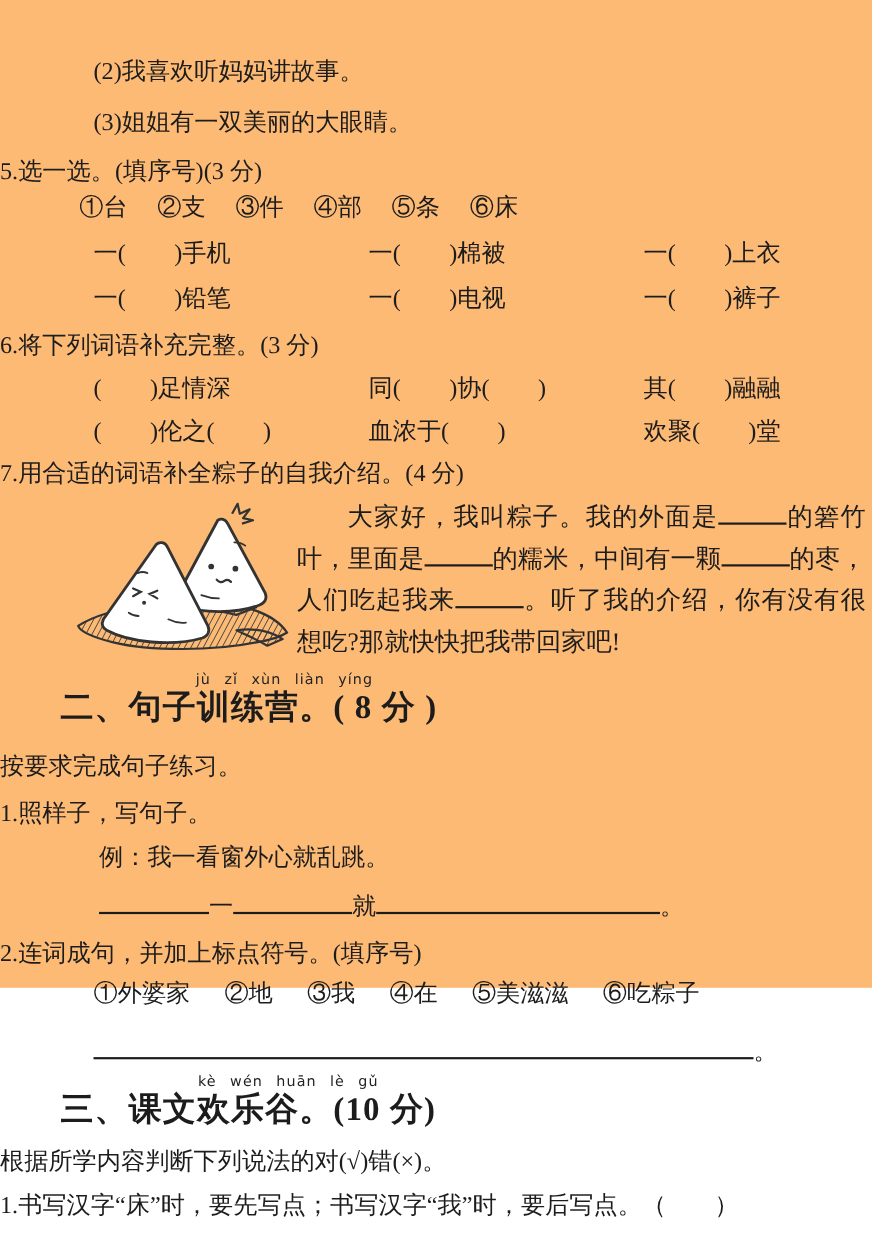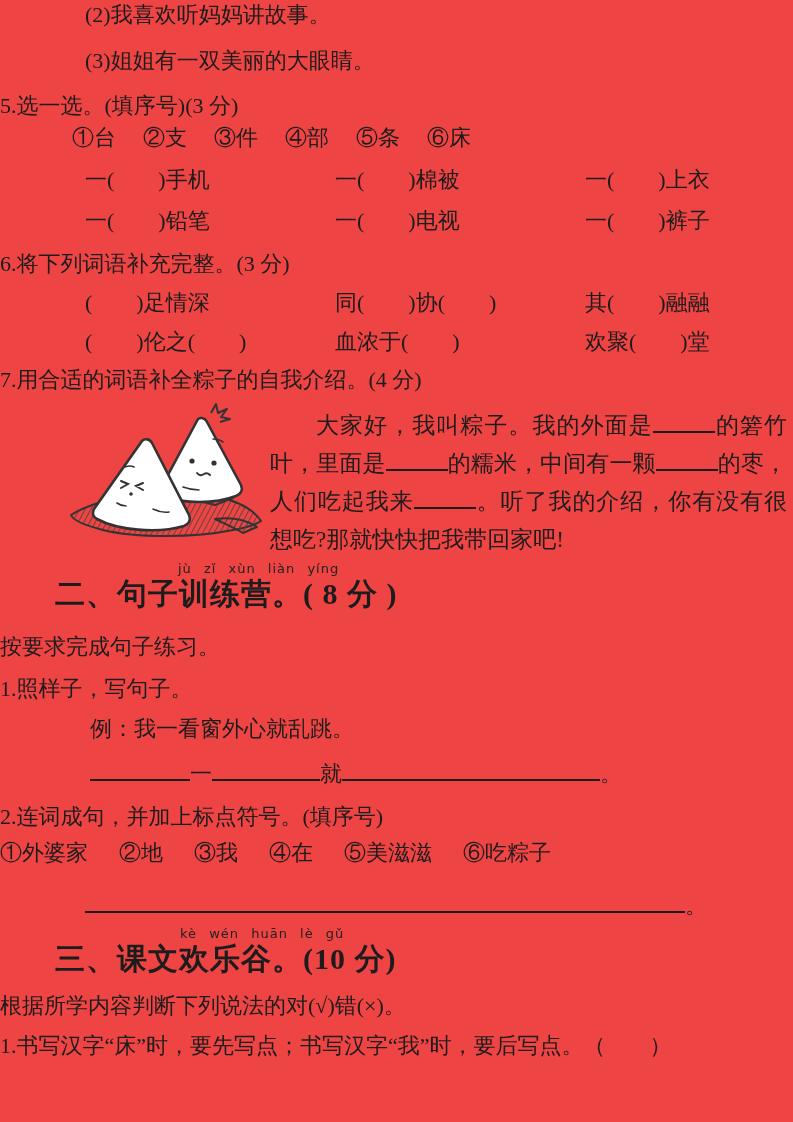--- a/index.html
+++ b/index.html
@@ -2,34 +2,34 @@
 <html><head>
 <meta charset="utf-8">
 <style>
   * { margin:0; padding:0; box-sizing:border-box; }
   html,body { width:793px; background:#ffffff; }
   body {
     width:793px; height:1122px; overflow:hidden;
     color:#1c1c1c;
     font-family:"Liberation Serif","DejaVu Serif",serif;
   }
-  .page { position:relative; width:793px; height:1122px; background:#ef4444; }
+  .page { position:relative; width:793px; height:898px; padding-top:50px; background:#fdba74; }
 
   .line { font-size:22px; line-height:30px; white-space:nowrap; }
   .ind-sub   { margin-left:85px; }   
   .ind-num   { }   
   .ind-sec   { margin-left:55px; }   
   .ind-ex    { margin-left:90px; }   
 
   .grid3 { display:grid; grid-template-columns:230px 230px 1fr; margin-left:85px;gap:20px; }
 
   .opts span { display:inline-block; }
   .q5opts { margin-left:72px;font-family:Liberation Mono, monospace; }
   .q5opts span { margin-right:27px; }
-  .q2opts { }
+  .q2opts { margin-left:85px; }
   .q2opts span { margin-right:31px; }
 
   .blank {
     display:inline-block; height:1.05em;
     border-bottom:2px solid #1c1c1c; vertical-align:baseline;
   }
   .b-sm { width:62px; }
   .b-a  { width:100px; }
   .b-b  { width:108px; }
   .b-c  { width:258px; }
@@ -37,21 +37,21 @@
 
   .sec-head { font-size:30px; font-weight:900; line-height:36px; letter-spacing:1px; white-space:nowrap; }
   .pinyin {
     font-family:"DejaVu Sans",sans-serif;
     font-size:13px; line-height:15px; color:#222;
     letter-spacing:1px; word-spacing:7px; white-space:nowrap;
   }
   .pinyin-2 { margin-left:123px; }
   .pinyin-3 { margin-left:125px; }
 
-  .q7row { display:flex; margin-top:6px; margin-left:65px; height:158px;align-items:flex-end; }
+  .q7row { display:flex; margin-top:6px; margin-left:65px; height:158px; }
   .q7art { width:205px; flex:0 0 205px; }
   .q7para {
     flex:1; padding-right:6px;
     font-size:23px; line-height:38px; text-indent:2em;
     text-align:justify;
   }
   .q7para .blank { text-indent:0; }
 
   .mt16{margin-top:16px;} .mt15{margin-top:15px;} .mt13{margin-top:13px;}
   .mt12{margin-top:12px;} .mt11{margin-top:11px;} .mt10{margin-top:10px;}

